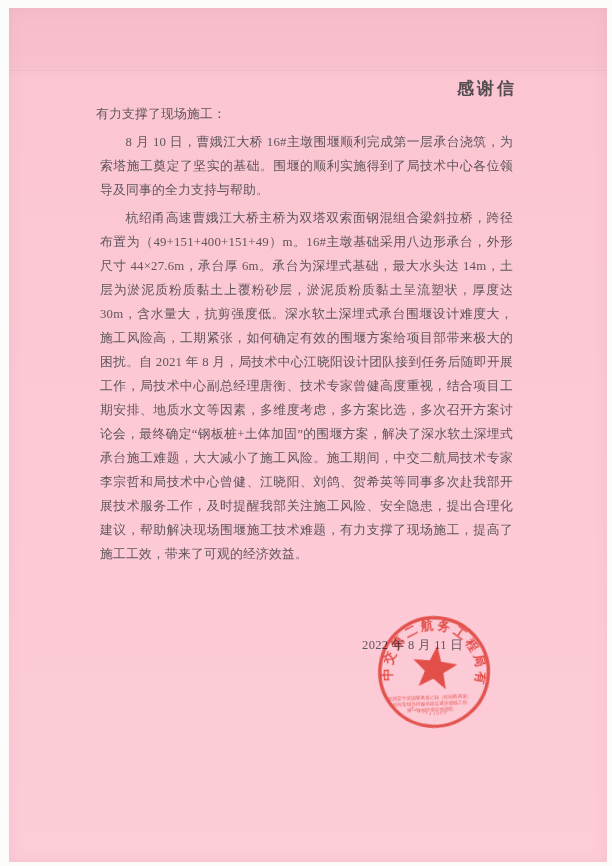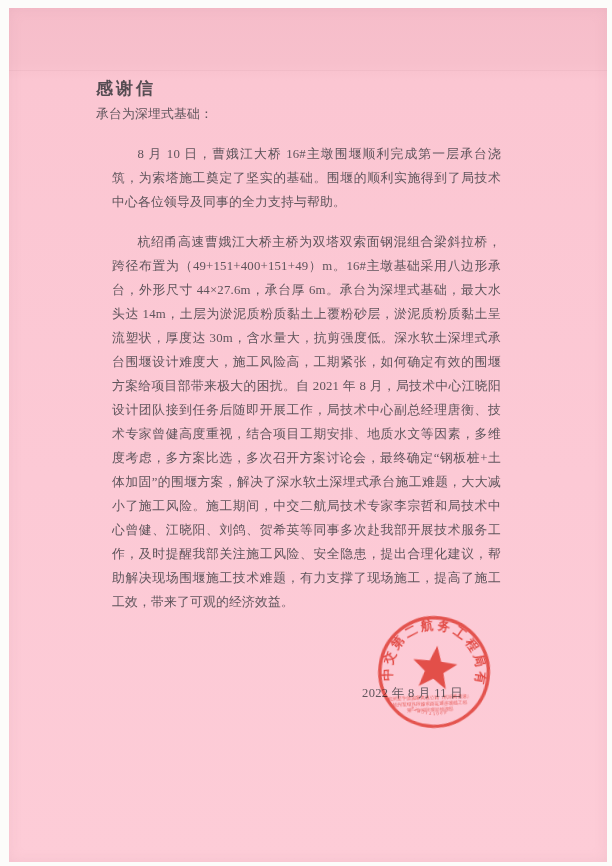--- a/index.html
+++ b/index.html
@@ -3,43 +3,43 @@
 <meta charset="utf-8">
 <style>
   html,body{margin:0;padding:0;width:612px;height:866px;overflow:hidden;background:#fdfdfb;}
   .page{position:relative;width:612px;height:866px;background:#fcfcfa;
         font-family:"Liberation Serif","DejaVu Serif",serif;}
   .paper{position:absolute;left:9px;top:8px;right:5px;bottom:4px;
          background:linear-gradient(180deg,#f6bdca 0%,#f7c0cc 6.5%,#fbc6d2 8.5%,#fcc9d5 55%,#fdccd7 100%);
          box-shadow:inset 0 0 14px rgba(180,120,140,.12);}
   .crease{position:absolute;left:0;right:0;top:62px;height:1px;background:rgba(120,60,80,.05);}
   .content{position:absolute;left:0;top:0;right:0;padding:0 90px 0 87px;color:#5f555c;}
-  .title{margin:68px 0 0 0;text-align:left;font-size:17px;font-weight:bold;
+  .title{margin:68px 0 0 0;text-align:right;font-size:17px;font-weight:bold;
          letter-spacing:3px;line-height:26px;color:#554c52;}
   .recipient{margin:0;font-size:12.8px;line-height:24px;letter-spacing:.2px;}
-  .para{margin:16px;font-size:12.8px;line-height:24px;text-align:justify;
+  .para{margin:4px;font-size:12.8px;line-height:24px;text-align:justify;
         text-indent:2em;letter-spacing:.2px;text-justify:inter-ideograph;}
   .signature{margin-top:66px;font-size:12.5px;line-height:26px;letter-spacing:.3px;}
   .sig-line{margin:0;text-align:right;}
   .sig-date{margin:4px;text-align:right;padding-right:50px;}
   .stamp{position:absolute;left:353px;top:592px;width:144px;height:146px;
          transform:rotate(7deg);mix-blend-mode:multiply;opacity:.93;
          filter:blur(.2px) saturate(1.05);}
   .stamp text{font-family:"Liberation Serif","DejaVu Serif",serif;}
 </style>
 </head>
 <body>
 
 <div class="page">
   <div class="paper">
     <div class="crease"></div>
 
     <div class="content">
       <h1 class="title">感谢信</h1>
-      <p class="recipient">承台为深埋式基础：</p>
+      <p class="recipient">有力支撑了现场施工：</p>
       <p class="para">8 月 10 日，曹娥江大桥 16#主墩围堰顺利完成第一层承台浇筑，为索塔施工奠定了坚实的基础。围堰的顺利实施得到了局技术中心各位领导及同事的全力支持与帮助。</p>
       <p class="para">杭绍甬高速曹娥江大桥主桥为双塔双索面钢混组合梁斜拉桥，跨径布置为（49+151+400+151+49）m。16#主墩基础采用八边形承台，外形尺寸 44×27.6m，承台厚 6m。承台为深埋式基础，最大水头达 14m，土层为淤泥质粉质黏土上覆粉砂层，淤泥质粉质黏土呈流塑状，厚度达 30m，含水量大，抗剪强度低。深水软土深埋式承台围堰设计难度大，施工风险高，工期紧张，如何确定有效的围堰方案给项目部带来极大的困扰。自 2021 年 8 月，局技术中心江晓阳设计团队接到任务后随即开展工作，局技术中心副总经理唐衡、技术专家曾健高度重视，结合项目工期安排、地质水文等因素，多维度考虑，多方案比选，多次召开方案讨论会，最终确定“钢板桩+土体加固”的围堰方案，解决了深水软土深埋式承台施工难题，大大减小了施工风险。施工期间，中交二航局技术专家李宗哲和局技术中心曾健、江晓阳、刘鸽、贺希英等同事多次赴我部开展技术服务工作，及时提醒我部关注施工风险、安全隐患，提出合理化建议，帮助解决现场围堰施工技术难题，有力支撑了现场施工，提高了施工工效，带来了可观的经济效益。</p>
 
       <div class="signature">
         <p class="sig-date">2022 年 8 月 11 日</p>
       </div>
     </div>
 
     <svg class="stamp" viewBox="0 0 142 142" xmlns="http://www.w3.org/2000/svg" aria-hidden="true">
       <defs>

